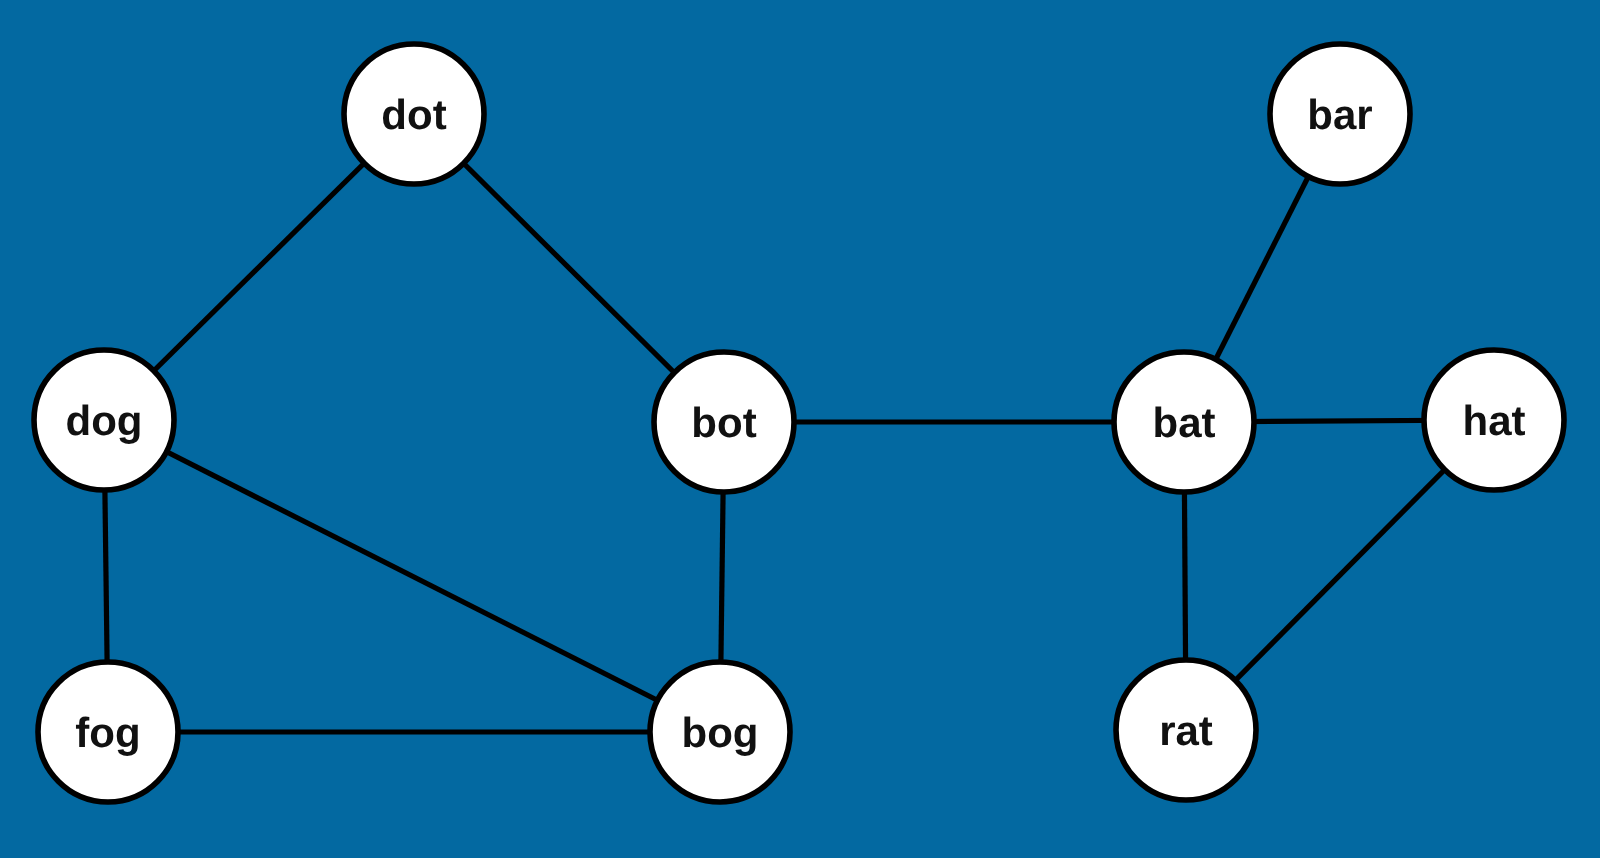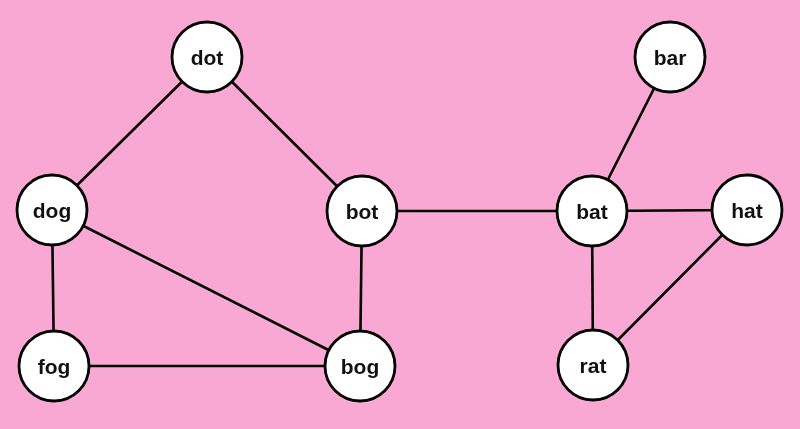--- a/index.html
+++ b/index.html
@@ -8,21 +8,21 @@
     background: #ffffff;
     width: 800px;
     height: 429px;
     overflow: hidden;
     font-family: "Liberation Sans", sans-serif;
   }
   #graph-canvas {
     position: relative;
     width: 800px;
     height: 429px;
-    background: #f9a8d4;
+    background: #0369a1;
   }
   svg {
     display: block;
   }
   .node-label {
     font-family: "Liberation Sans", "DejaVu Sans", sans-serif;
     font-weight: 700;
     font-size: 21px;
   }
 </style>

